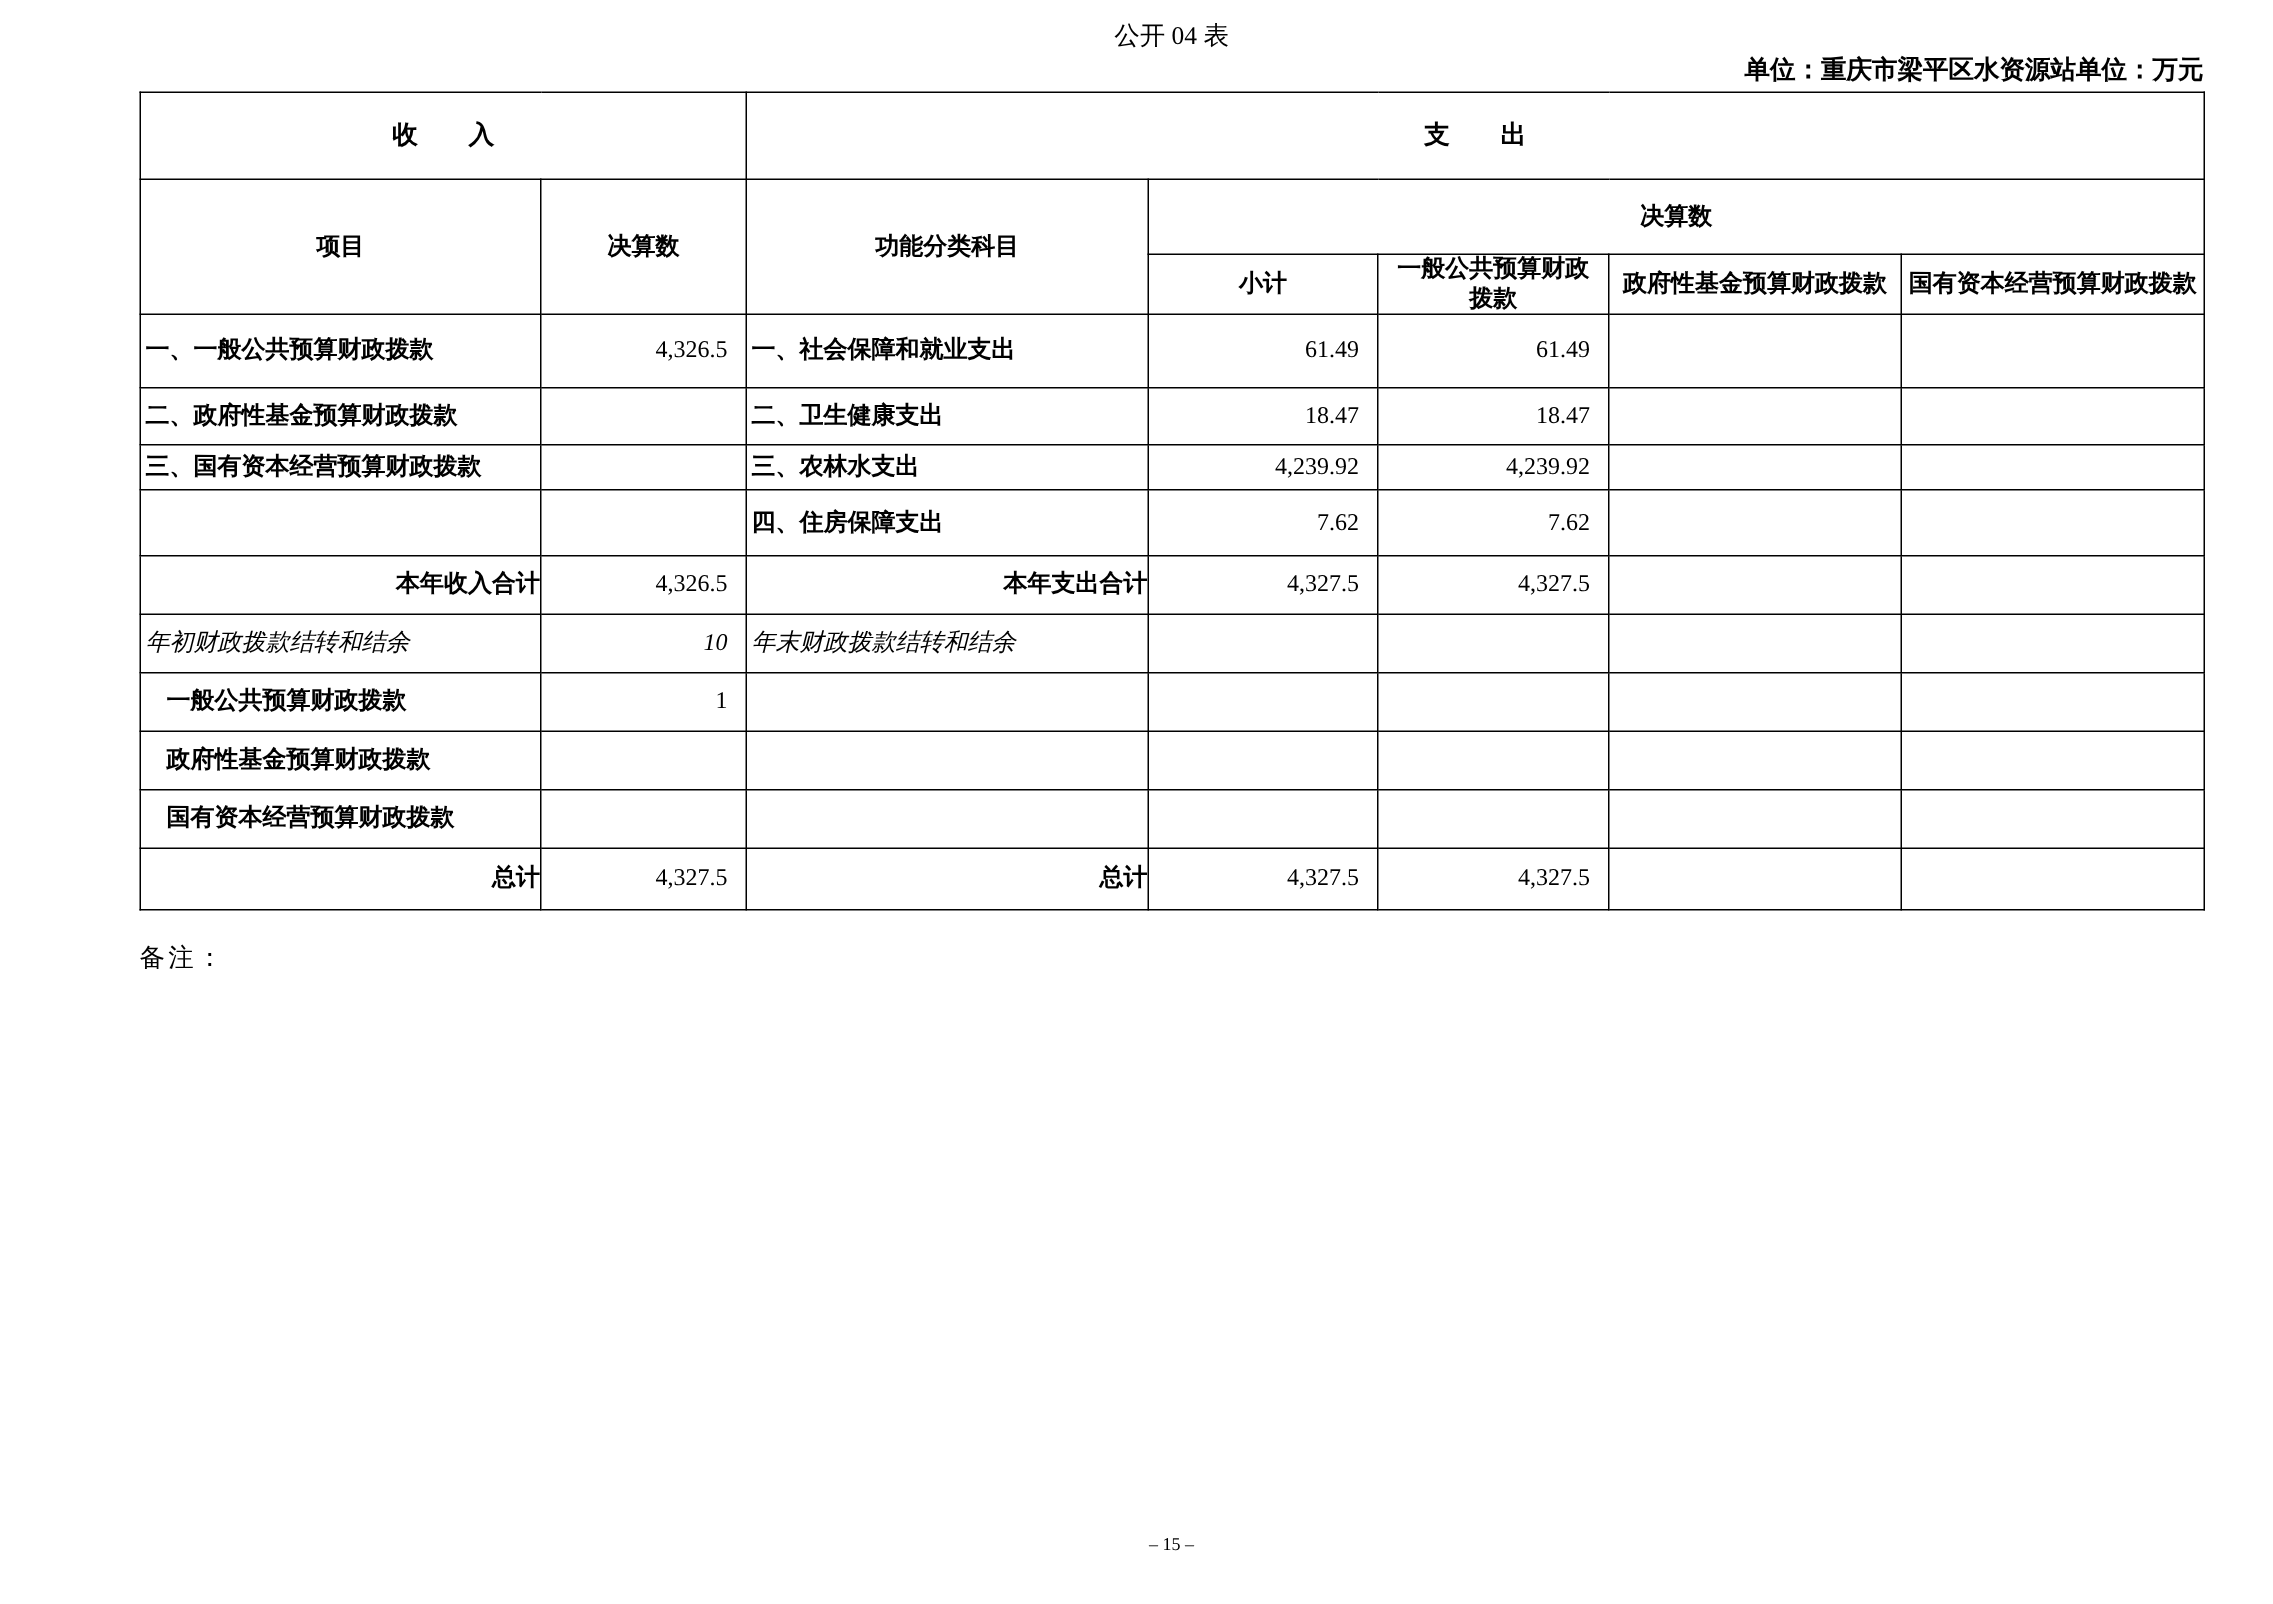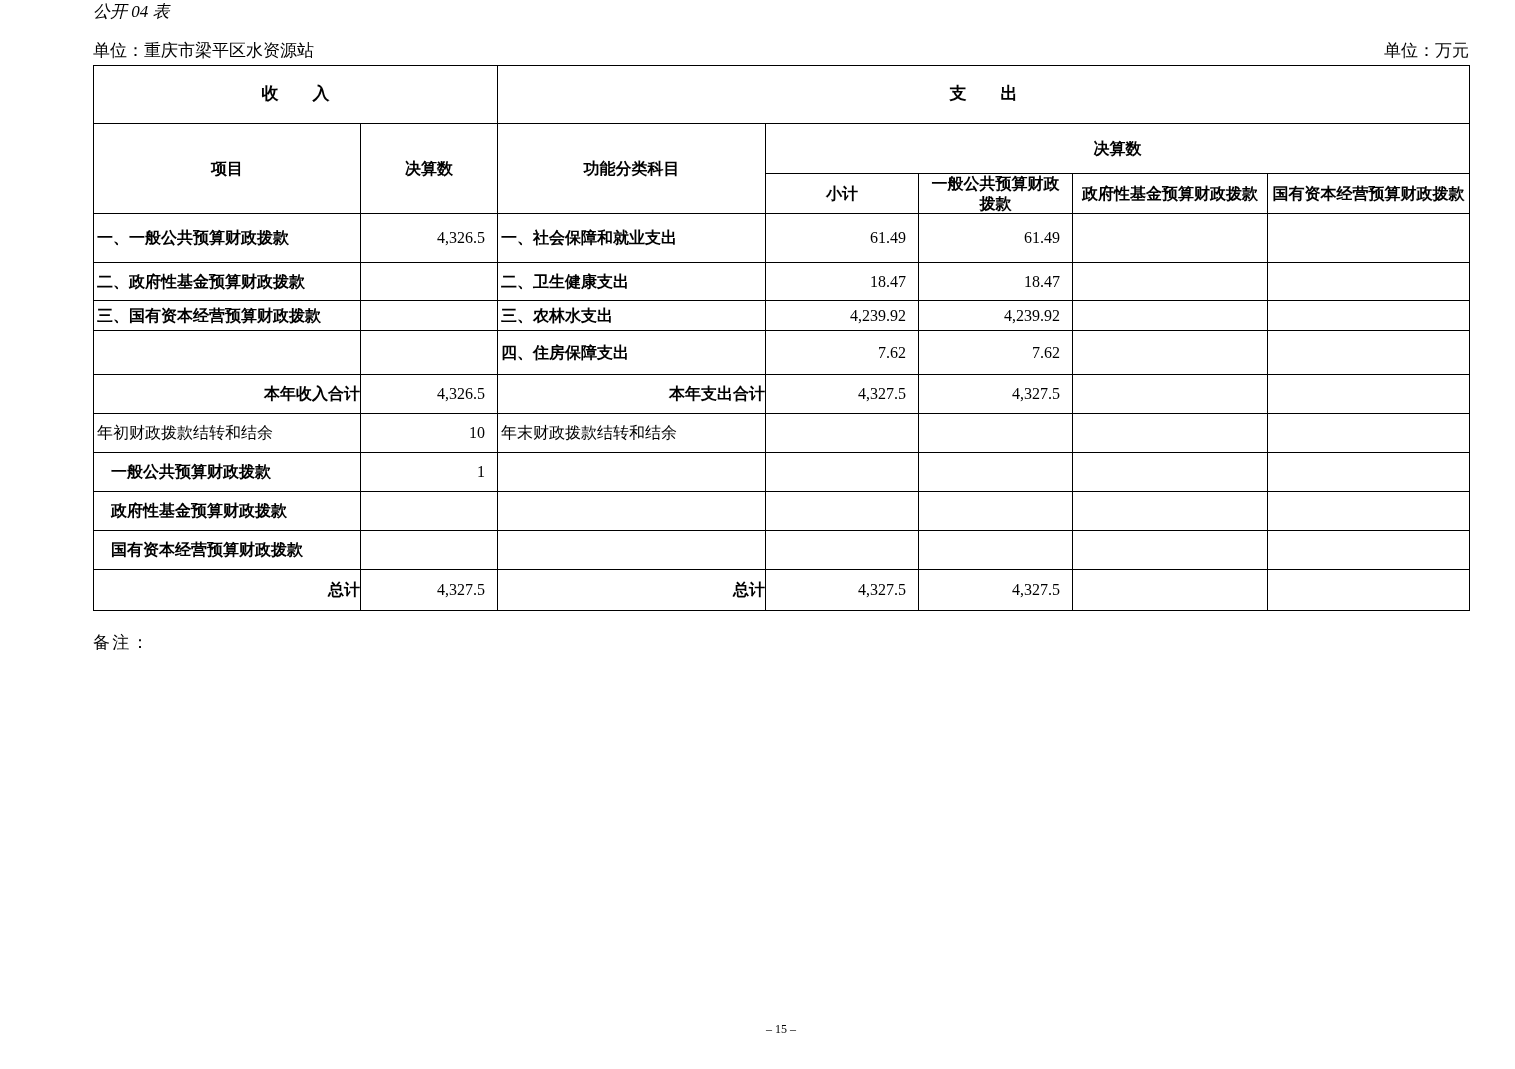--- a/index.html
+++ b/index.html
@@ -7,24 +7,24 @@
     width:1515px; height:1069px;
     background:#ffffff; color:#000;
     font-family:"Liberation Serif","DejaVu Serif",serif;
     position:relative; overflow:hidden;
   }
   .content { position:absolute; left:93px; top:0; width:1376px; }
   .title {
     margin-top:76px; text-align:center;
     font-size:27px; font-weight:bold; letter-spacing:2px;
   }
-  .doc-label { text-align:left; font-size:17px;font-style:italic; }
+  .doc-label { margin-top:12px; text-align:center; font-size:17px; }
   .unit-row {
-    margin-top:16px; margin-bottom:3px;
-    display:flex; justify-content:space-between; font-size:17px;
+    margin-top:0; margin-bottom:3px;
+    display:flex; justify-content:flex-end; font-size:17px;font-weight:bold;
   }
   table.fiscal {
     border-collapse:collapse; width:1376px; table-layout:fixed;
   }
   table.fiscal td {
     border:1.5px solid #000; padding:0;
     font-size:16px; overflow:hidden; vertical-align:middle;
     line-height:1.2;
   }
   .hc { text-align:center; font-weight:bold; }
@@ -32,21 +32,21 @@
   td.lbl { text-align:left; padding-left:3px !important; }
   td.ind { padding-left:17px !important; }
   td.ctr { text-align:right; }
   td.num { text-align:right; padding-right:12px !important; }
   td.b { font-weight:bold; }
   .sec-h { font-size:17px !important; }
   tr.r-h1 { height:58px; }
   tr.r-h2 { height:50px; }
   tr.r-h3 { height:40px; }
   tr.rr0 { height:49px; } tr.rr1 { height:38px; } tr.rr2 { height:30px; }
-  tr.rr3 { height:44px; } tr.rr4 { height:39px; } tr.rr5 { height:39px; }
+  tr.rr3 { height:44px; } tr.rr4 { height:39px; } tr.rr5 { height:39px;font-style:italic; }
   tr.rr6 { height:39px; } tr.rr7 { height:39px; } tr.rr8 { height:39px; }
   tr.rr9 { height:41px; }
   .notes { margin-top:21px; font-size:17px; display:flex; }
   .notes .prefix { white-space:nowrap; }
   .note1 { letter-spacing:2.2px; line-height:1.35; }
   .note2 { letter-spacing:0.6px; line-height:1.35; }
   .page-num {
     position:absolute; left:93px; width:1376px; top:1022px;
     text-align:center; font-size:12px;
   }

